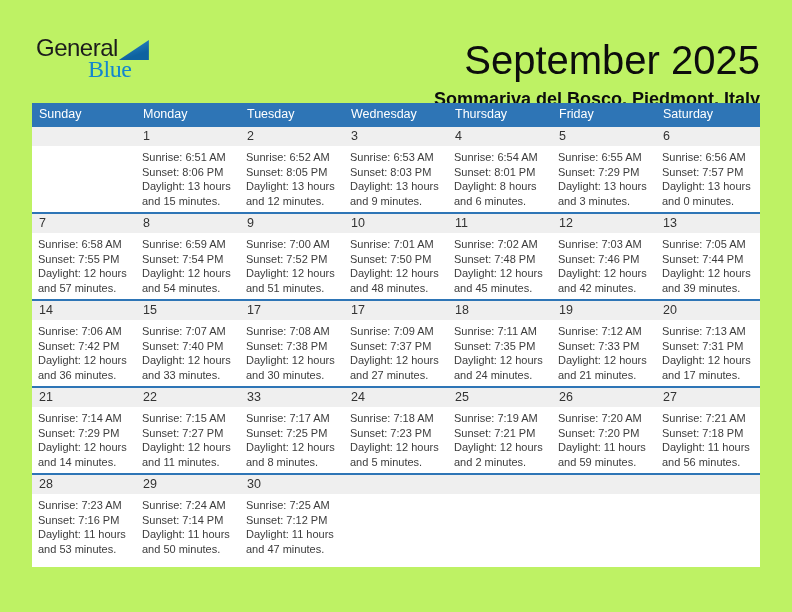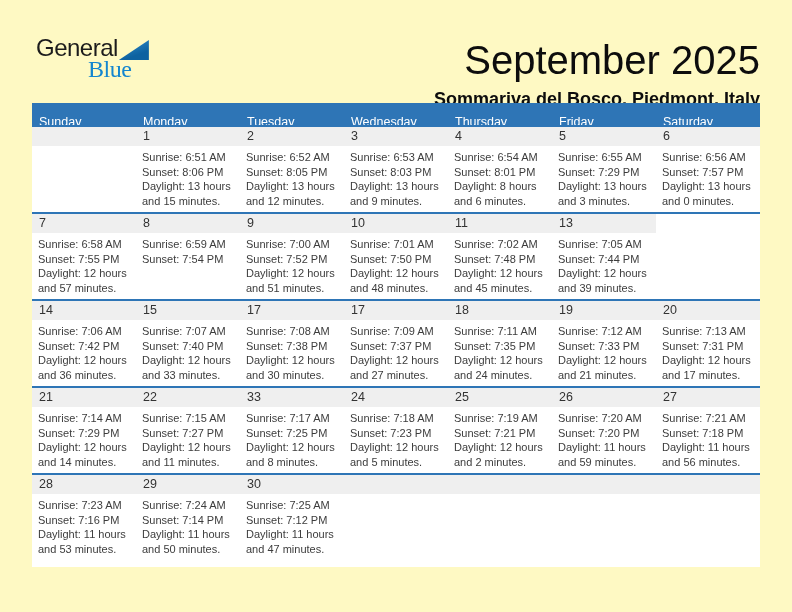--- a/index.html
+++ b/index.html
@@ -1,19 +1,19 @@
 <!DOCTYPE html>
 <html style="--accent: #2e75b6; --header-text: #ffffff; --band: #efefef; --day-number: #333333; --detail-text: #3c3c3c; --logo-blue: #1386cf; --triangle: #0e62a0; --triangle-light: #2f8fd0;"><head>
 <meta charset="utf-8">
 <style>
   * { margin:0; padding:0; box-sizing:border-box; }
   html,body { background:#e8e8e8; }
   body { font-family:"Liberation Sans", sans-serif; }
   .page {
-    position:relative; width:792px; height:612px; background:#fef9c3;
+    position:relative; width:792px; height:612px; background:#bef264;
     margin:0 auto; overflow:hidden;
   }
 
   
   .brand { position:absolute; left:36px; top:36px; width:130px; }
   .brand-row1 { display:flex; align-items:flex-end; }
   .brand-top { font-size:24px; font-weight:500; color:#1c1c1c; letter-spacing:-0.5px; line-height:1; }
   .brand-triangle {
     width:30px; height:20px; margin-left:1px; margin-bottom:0px;
     background:linear-gradient(160deg, var(--triangle-light) 0%, var(--triangle) 70%);
@@ -27,21 +27,21 @@
   .page-subtitle { font-size:18px; font-weight:700; color:#0d0d0d; margin-top:7px; }
 
   
   .calendar { position:absolute; left:32px; top:103px; width:728px; }
   .weekday-row {
     display:grid; grid-template-columns:repeat(7,1fr);
     background:var(--accent); height:22px;
   }
   .weekday-cell {
     color:var(--header-text); font-size:12.5px; font-weight:400;
-    padding:4px 0 0 7px; overflow:hidden; white-space:nowrap;margin-top:8px;
+    padding:4px 0 0 7px; overflow:hidden; white-space:nowrap;
   }
   .week-row {
     display:grid; grid-template-columns:repeat(7,1fr);
     border-top:2px solid var(--accent);
     height:87px; background:#fff;
   }
   .week-row:last-child { height:94px; }
   .cal-cell { overflow:hidden; }
   .day-num {
     background:var(--band); height:19px;
@@ -138,20 +138,21 @@
               <div>Sunrise: 6:58 AM</div>
               <div>Sunset: 7:55 PM</div>
               <div>Daylight: 12 hours and 57 minutes.</div>
             </div>
           </div>
           <div class="cal-cell">
             <div class="day-num">8</div>
             <div class="cell-lines">
               <div>Sunrise: 6:59 AM</div>
               <div>Sunset: 7:54 PM</div>
+              <div>Daylight: 12 hours and 54 minutes.</div>
             </div>
           </div>
           <div class="cal-cell">
             <div class="day-num">9</div>
             <div class="cell-lines">
               <div>Sunrise: 7:00 AM</div>
               <div>Sunset: 7:52 PM</div>
               <div>Daylight: 12 hours and 51 minutes.</div>
             </div>
           </div>
@@ -165,20 +166,28 @@
           </div>
           <div class="cal-cell">
             <div class="day-num">11</div>
             <div class="cell-lines">
               <div>Sunrise: 7:02 AM</div>
               <div>Sunset: 7:48 PM</div>
               <div>Daylight: 12 hours and 45 minutes.</div>
             </div>
           </div>
           <div class="cal-cell">
+            <div class="day-num">12</div>
+            <div class="cell-lines">
+              <div>Sunrise: 7:03 AM</div>
+              <div>Sunset: 7:46 PM</div>
+              <div>Daylight: 12 hours and 42 minutes.</div>
+            </div>
+          </div>
+          <div class="cal-cell">
             <div class="day-num">13</div>
             <div class="cell-lines">
               <div>Sunrise: 7:05 AM</div>
               <div>Sunset: 7:44 PM</div>
               <div>Daylight: 12 hours and 39 minutes.</div>
             </div>
           </div>
         </div>
         <div class="week-row">
           <div class="cal-cell">

